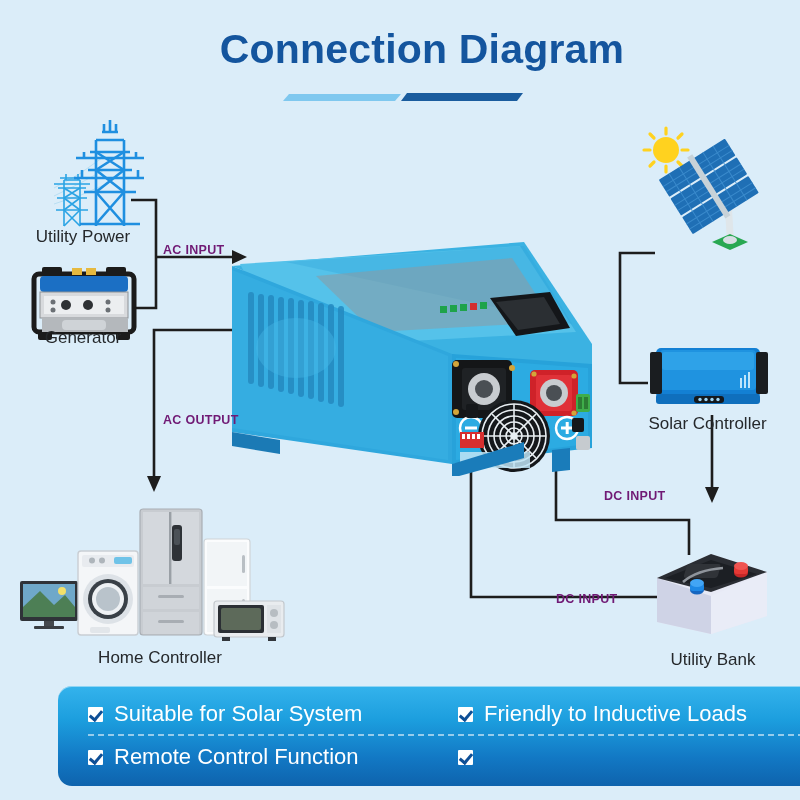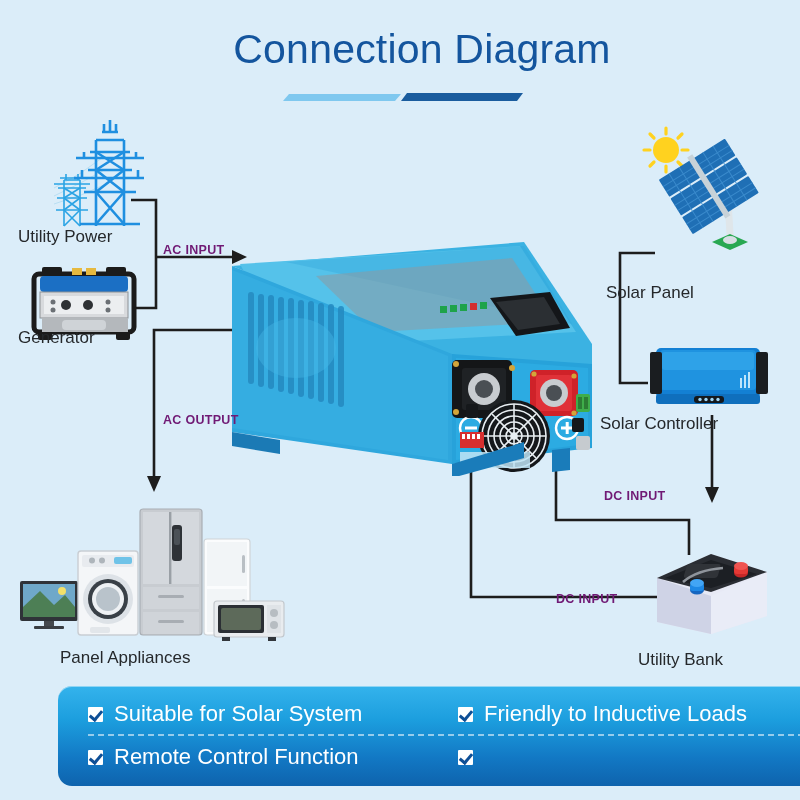--- a/index.html
+++ b/index.html
@@ -8,30 +8,30 @@
     font-family: "Liberation Sans", sans-serif;
     background: #dbedf9;
     overflow: hidden;
   }
   #page { position: relative; width: 800px; height: 800px; background: #dbedf9; }
 
   
   .title {
     position: absolute; top: 26px; left: 0; width: 800px;
     text-align: center;
-    font-size: 41px; font-weight: 400; letter-spacing: .2px;
+    font-size: 41px; font-weight: 700; letter-spacing: .2px;
     color: #14559e;
     padding-left: 44px;
   }
   .title-rule { position: absolute; top: 92px; left: 283px; width: 240px; height: 10px; }
 
   
   .node-label {
     position: absolute; color: #25282b; font-size: 17px;
-    white-space: nowrap; text-align: left;
+    white-space: nowrap; text-align: center;
   }
   .wire-label {
     position: absolute; color: #701a75; font-size: 12.5px; font-weight: 700;
     letter-spacing: .3px; white-space: nowrap;
   }
 
   
   .wires { position: absolute; inset: 0; width: 800px; height: 800px; }
 
   
@@ -281,21 +281,20 @@
           <rect x="78" y="66" width="38" height="20" rx="1"></rect>
         </g>
         <g stroke="#3f8fd0" stroke-width="1" opacity=".85">
           <path d="M50 22 L50 86 M62 22 L62 86 M90 22 L90 86 M102 22 L102 86"></path>
           <path d="M38 30 L116 30 M38 36 L116 36 M38 52 L116 52 M38 58 L116 58 M38 74 L116 74 M38 80 L116 80"></path>
         </g>
         <rect x="74" y="18" width="6" height="72" fill="#c8d2d8"></rect>
       </g>
     </svg>
   </div>
-  <div class="node-label" style="left:606px; top:283px; width:190px;">Solar Panel</div>
 
   <div class="icon-box" style="left:648px; top:334px; width:122px; height:82px;">
     <svg viewBox="0 0 122 82" width="122" height="82">
       <rect x="8" y="14" width="104" height="50" rx="5" fill="#1380d4"></rect>
       <rect x="12" y="16" width="96" height="40" rx="4" fill="#1f93e0"></rect>
       <rect x="14" y="18" width="92" height="18" rx="3" fill="#2ea2e8"></rect>
       <rect x="2" y="18" width="12" height="42" rx="2" fill="#1a1d20"></rect>
       <rect x="108" y="18" width="12" height="42" rx="2" fill="#1a1d20"></rect>
       <rect x="8" y="60" width="104" height="10" rx="3" fill="#0f6fbd"></rect>
       <rect x="46" y="62" width="30" height="7" rx="3" fill="#14181c"></rect>
@@ -376,21 +375,21 @@
       <rect x="196" y="106" width="70" height="36" rx="3" fill="#e9ecef" stroke="#c3c8cd" stroke-width="1.2"></rect>
       <rect x="200" y="110" width="46" height="28" rx="2" fill="#2b2f34"></rect>
       <rect x="203" y="113" width="40" height="22" rx="2" fill="#5d6a5a"></rect>
       <rect x="249" y="110" width="14" height="28" fill="#dfe3e7"></rect>
       <circle cx="256" cy="118" r="4" fill="#b7bdc2"></circle>
       <circle cx="256" cy="130" r="4" fill="#b7bdc2"></circle>
       <rect x="204" y="142" width="8" height="4" fill="#32363b"></rect>
       <rect x="250" y="142" width="8" height="4" fill="#32363b"></rect>
     </svg>
   </div>
-  <div class="node-label" style="left:60px; top:648px; width:200px;">Panel Appliances</div>
+  <div class="node-label" style="left:60px; top:648px; width:200px;">Home Controller</div>
 
   <div class="wire-label" style="left:163px; top:243px;">AC INPUT</div>
   <div class="wire-label" style="left:163px; top:413px;">AC OUTPUT</div>
   <div class="wire-label" style="left:604px; top:489px;">DC INPUT</div>
   <div class="wire-label" style="left:556px; top:592px;">DC INPUT</div>
 
   <div class="features">
     <div class="feat-row first">
       <div class="feat-item">
         <span class="chk"></span>

